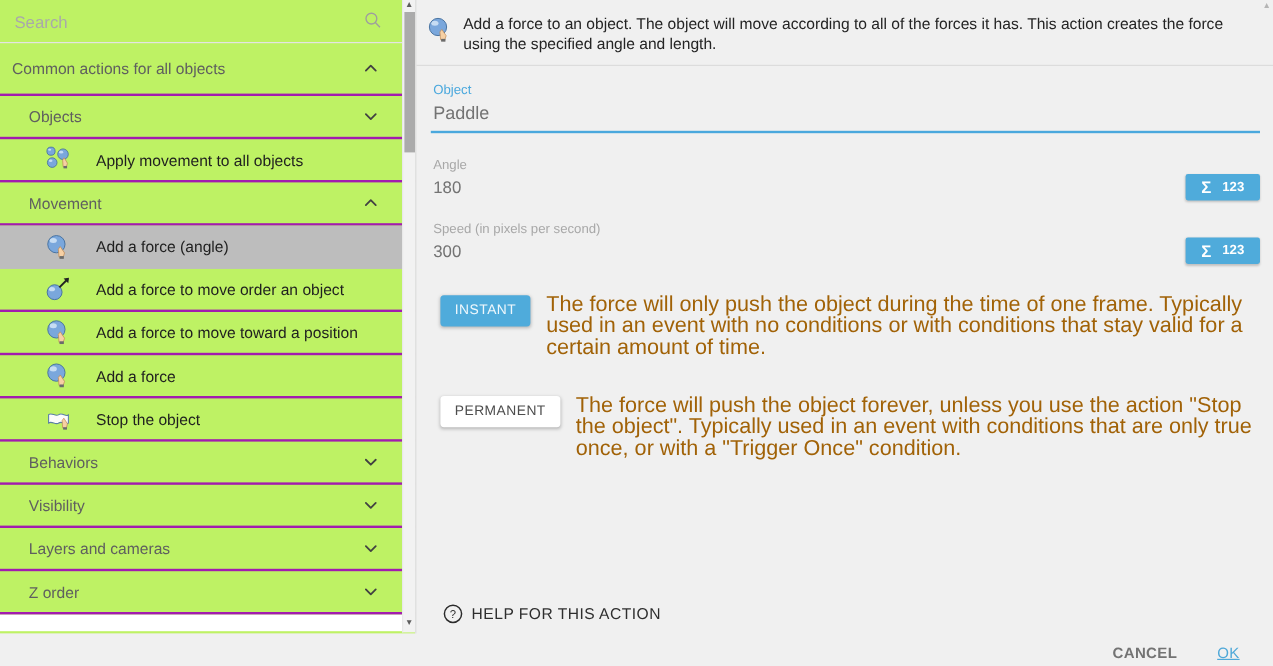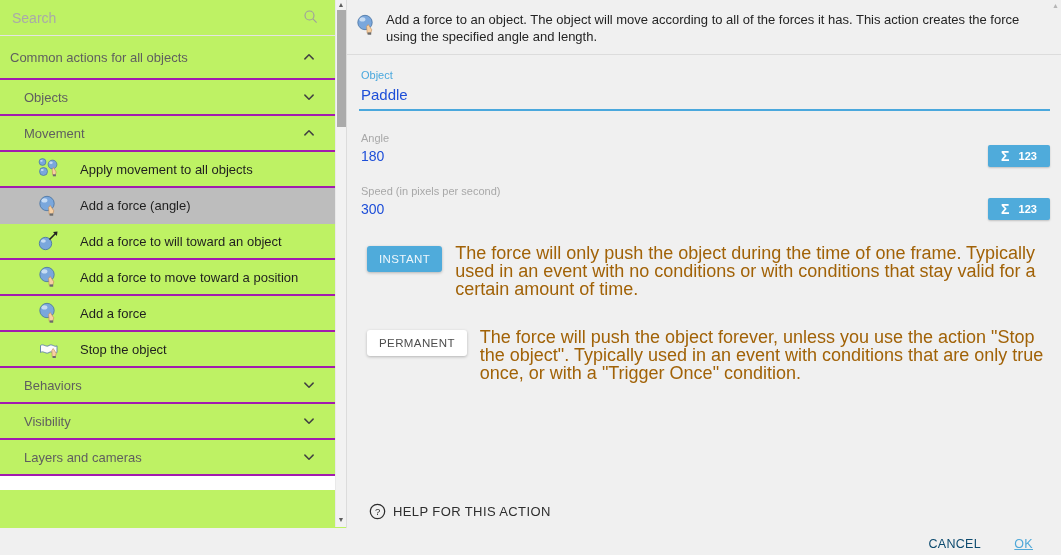--- a/index.html
+++ b/index.html
@@ -56,21 +56,21 @@
     background:#f0f0f0;border-left:1px solid #dcdcdc;box-sizing:border-box;
   }
   .rp-scroll-up{position:absolute;right:2px;top:2px;font-size:7px;color:#b5b5b5;user-select:none;}
   .desc-row{display:flex;padding:11px 16px 9px 8px;}
   .desc-icon{width:24px;height:26px;flex:0 0 24px;margin-top:1px;}
   .desc-text{font-size:13px;line-height:17px;color:#242424;margin-left:7px;max-width:660px;}
   .hdivider{height:1px;background:#dcdcdc;margin:0;}
   .field{position:relative;margin:14px 11px 0 12px;}
   .flabel{font-size:11px;color:#a8a8a8;padding-left:2px;}
   .flabel.blue{color:#4aa8dd;}
-  .fvalue{font-size:15px;color:#1d4ed8;padding:5px 0 6px 2px;}
+  .fvalue{font-size:15px;color:#737373;padding:5px 0 6px 2px;}
   .num .fvalue{font-size:14px;padding:4px 0 0 2px;}
   .funderline{height:2px;background:#4aa8dd;width:100%;}
   .field.num{margin-top:21px;}
   .exprbtn{
     position:absolute;right:0;top:13px;width:62px;height:22px;
     background:#4fabdb;border:none;border-radius:2px;cursor:pointer;
     display:flex;align-items:center;justify-content:center;gap:9px;
     box-shadow:0 1px 2px rgba(0,0,0,0.2);
   }
   .exprbtn .sigma{color:#fff;font-size:14px;font-weight:bold;line-height:1;}
@@ -92,21 +92,21 @@
   .help-icon{width:17px;height:17px;}
   .help-label{font-size:13px;color:#2e2e2e;letter-spacing:0.4px;margin-left:7px;}
   
   .footer{
     position:absolute;left:0;bottom:0;width:1061px;height:27px;background:#f0f0f0;
   }
   .footer-btn{
     position:absolute;top:5px;background:none;border:none;cursor:pointer;
     font-family:inherit;font-size:12.5px;letter-spacing:0.3px;padding:4px 6px;
   }
-  .cancel-btn{right:74px;color:#0c4a6e;}
+  .cancel-btn{right:74px;color:#737373;font-weight:bold;}
   .ok-btn{right:22px;color:#4fa8d8;text-decoration:underline;}
 </style>
 </head>
 <body>
 
 <svg width="0" height="0" style="position:absolute">
   <defs>
     <g id="g-ball">
       <circle cx="10" cy="9.5" r="7.2" fill="#7aa7dc"></circle>
       <ellipse cx="7.4" cy="6.4" rx="3" ry="2.1" fill="#c6dcf3"></ellipse>
@@ -138,58 +138,58 @@
       </svg>
     </div>
 
     <div class="srow section lvl1">
       <span class="slabel">Objects</span>
       <svg class="chev" viewBox="0 0 24 24">
         <path d="M6.5 9.5 L12 15 L17.5 9.5" fill="none" stroke="#424242" stroke-width="2" stroke-linecap="round" stroke-linejoin="round"></path>
       </svg>
     </div>
 
-    <div class="srow section lvl1">
-      <span class="slabel">Movement</span>
-      <svg class="chev" viewBox="0 0 24 24">
-        <path d="M6.5 14.5 L12 9 L17.5 14.5" fill="none" stroke="#424242" stroke-width="2" stroke-linecap="round" stroke-linejoin="round"></path>
-      </svg>
-    </div>
-
     <div class="srow action">
       <svg class="iicon" viewBox="0 0 24 24">
         <circle cx="5.5" cy="5" r="3.4" fill="#7aa7dc" stroke="#46719f" stroke-width="0.7"></circle>
         <ellipse cx="4.4" cy="3.8" rx="1.3" ry="0.9" fill="#c6dcf3"></ellipse>
         <circle cx="6.5" cy="14.5" r="4" fill="#7aa7dc" stroke="#46719f" stroke-width="0.7"></circle>
         <ellipse cx="5.2" cy="13" rx="1.5" ry="1" fill="#c6dcf3"></ellipse>
         <circle cx="15.5" cy="7.5" r="4.4" fill="#7aa7dc" stroke="#46719f" stroke-width="0.7"></circle>
         <ellipse cx="14" cy="5.8" rx="1.7" ry="1.2" fill="#c6dcf3"></ellipse>
         <path d="M16.5 10.5 L19.2 15.0 L18.2 18.6 L15.6 17.9 L15.2 12.3 Z" fill="#f6d0a4" stroke="#bf8a55" stroke-width="0.6"></path>
         <rect x="15.9" y="17.3" width="3" height="2" fill="#6b6b6b"></rect>
       </svg>
       <span class="ilabel">Apply movement to all objects</span>
     </div>
 
+    <div class="srow section lvl1">
+      <span class="slabel">Movement</span>
+      <svg class="chev" viewBox="0 0 24 24">
+        <path d="M6.5 14.5 L12 9 L17.5 14.5" fill="none" stroke="#424242" stroke-width="2" stroke-linecap="round" stroke-linejoin="round"></path>
+      </svg>
+    </div>
+
     <div class="srow action selected">
       <svg class="iicon" viewBox="0 0 24 24">
         <use href="#g-ball"></use>
           <use href="#g-hand"></use>
       </svg>
       <span class="ilabel">Add a force (angle)</span>
     </div>
 
     <div class="srow action">
       <svg class="iicon" viewBox="0 0 24 24">
         <circle cx="8.5" cy="14.5" r="6.2" fill="#7aa7dc"></circle>
         <ellipse cx="6.3" cy="12" rx="2.5" ry="1.8" fill="#c6dcf3"></ellipse>
         <circle cx="8.5" cy="14.5" r="6.2" fill="none" stroke="#46719f" stroke-width="0.8"></circle>
         <line x1="12.5" y1="10.5" x2="19.5" y2="3.5" stroke="#222" stroke-width="1.6"></line>
         <path d="M20.5 2.5 L19.9 7.0 L16.0 3.1 Z" fill="#222"></path>
       </svg>
-      <span class="ilabel">Add a force to will toward an object</span>
+      <span class="ilabel">Add a force to move order an object</span>
     </div>
 
     <div class="srow action">
       <svg class="iicon" viewBox="0 0 24 24">
         <use href="#g-ball"></use>
           <use href="#g-hand"></use>
       </svg>
       <span class="ilabel">Add a force to move toward a position</span>
     </div>
 
@@ -224,20 +224,26 @@
       </svg>
     </div>
 
     <div class="srow section lvl1">
       <span class="slabel">Layers and cameras</span>
       <svg class="chev" viewBox="0 0 24 24">
         <path d="M6.5 9.5 L12 15 L17.5 9.5" fill="none" stroke="#424242" stroke-width="2" stroke-linecap="round" stroke-linejoin="round"></path>
       </svg>
     </div>
 
+    <div class="srow section lvl1">
+      <span class="slabel">Z order</span>
+      <svg class="chev" viewBox="0 0 24 24">
+        <path d="M6.5 9.5 L12 15 L17.5 9.5" fill="none" stroke="#424242" stroke-width="2" stroke-linecap="round" stroke-linejoin="round"></path>
+      </svg>
+    </div>
 
     <div class="sidebar-pad"></div>
 
     <div class="sb-scroll">
       <div class="sb-arrow up">▲</div>
       <div class="sb-thumb"></div>
       <div class="sb-arrow down">▼</div>
     </div>
   </div>
 

